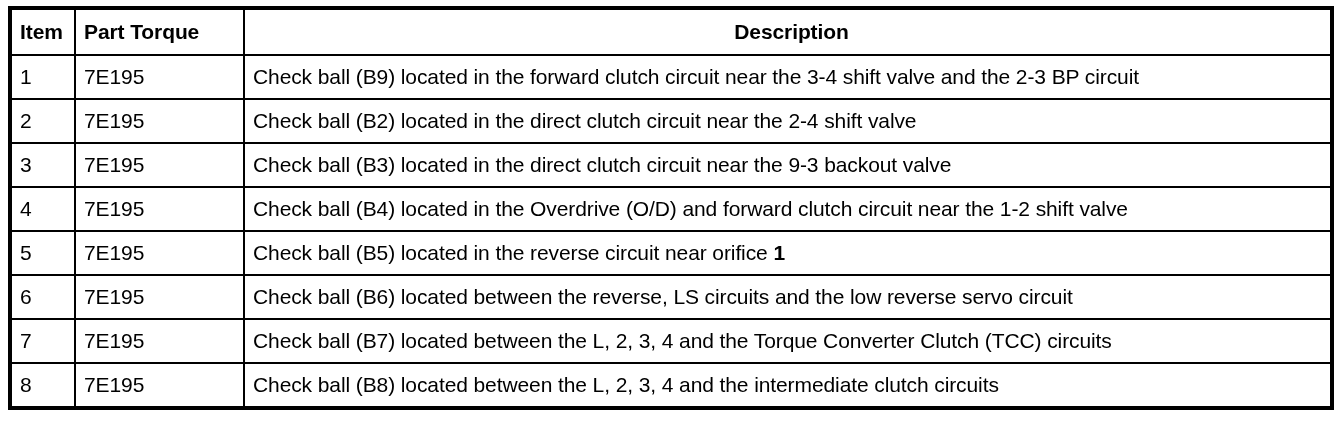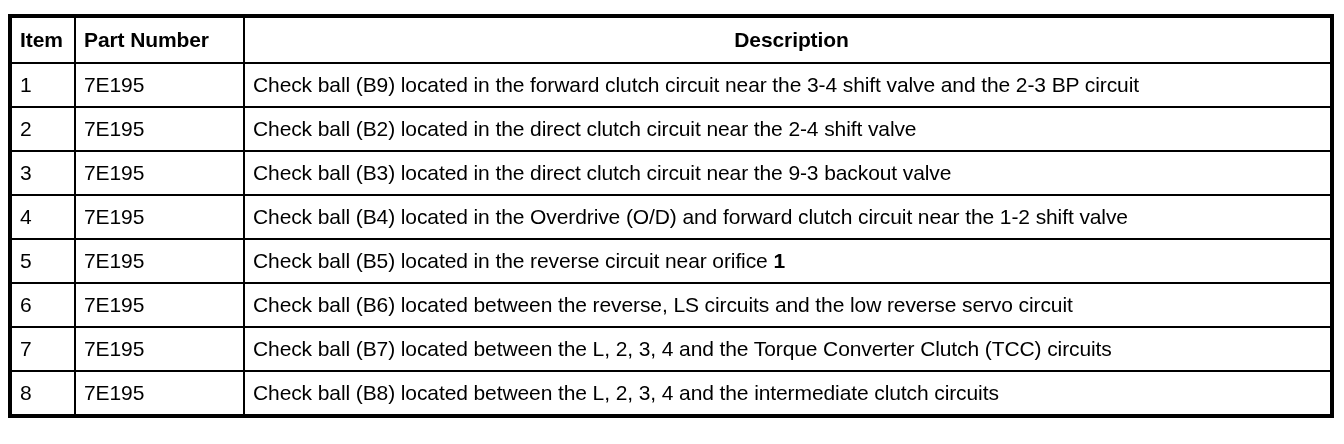--- a/index.html
+++ b/index.html
@@ -19,21 +19,21 @@
     position: relative;
     width: 1344px;
     height: 444px;
     background: #ffffff;
   }
 
   
   .parts-table {
     position: absolute;
     left: 8px;
-    top: 14px;
+    top: 6px;
     width: 1322px;
     border-collapse: collapse;
     border: 4px solid #000000;
     background: #f9a8d4;
     table-layout: fixed;
   }
 
   .parts-table col.col-item        { width: 65px;  }
   .parts-table col.col-part        { width: 169px; }
   .parts-table col.col-description { width: 1088px; }
@@ -90,21 +90,21 @@
   <table class="parts-table">
     <colgroup>
       <col class="col-item">
       <col class="col-part">
       <col class="col-description">
     </colgroup>
 
     <thead>
       <tr>
         <th class="th-item">Item</th>
-        <th class="th-part">Part Number</th>
+        <th class="th-part">Part Torque</th>
         <th class="th-description">Description</th>
       </tr>
     </thead>
 
     <tbody>
       <tr>
         <td class="cell-item">1</td>
         <td class="cell-part">7E195</td>
         <td class="cell-description">Check ball (B9) located in the forward clutch circuit near the 3-4 shift valve and the 2-3 BP circuit</td>
       </tr>

